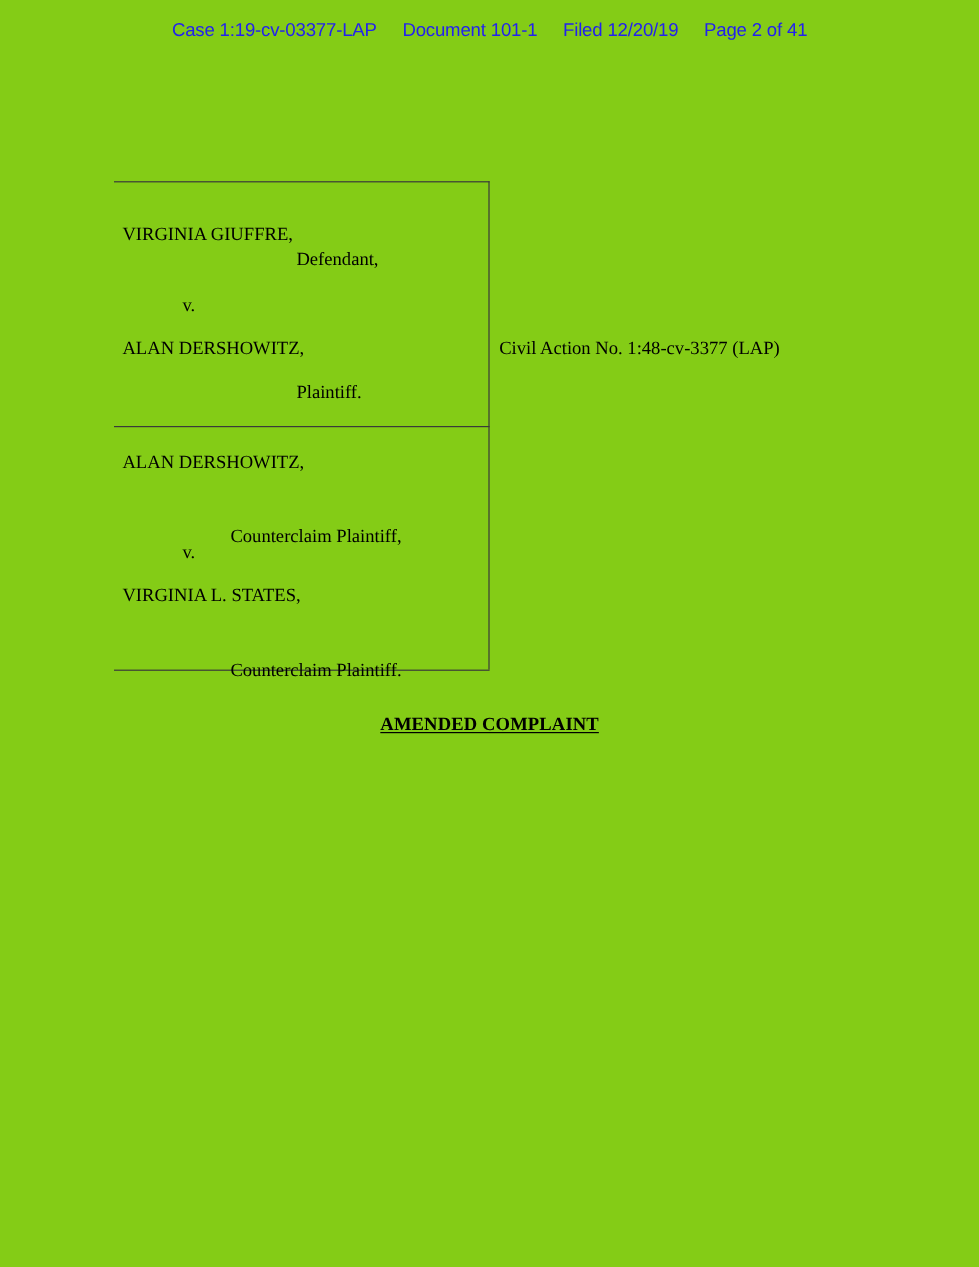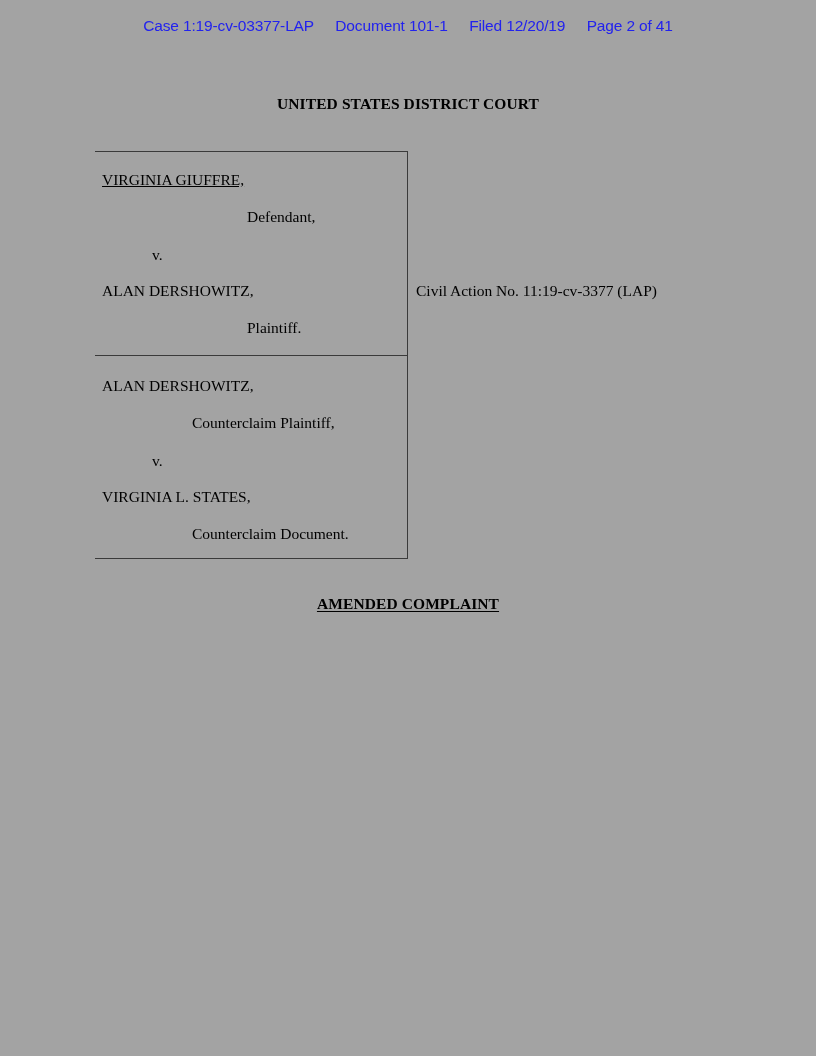--- a/index.html
+++ b/index.html
@@ -16,21 +16,21 @@
     font-family: "Liberation Serif", "DejaVu Serif", serif;
     color: #000000;
     -webkit-font-smoothing: antialiased;
   }
 
   .page {
     position: absolute;
     inset: 0;
     width: 816px;
     height: 1056px;
-    background: #a3a3a3;
+    background: #84cc16;
   }
 
   
   .ecf-stamp {
     position: absolute;
     left: 0;
     top: 17px;
     width: 816px;
     text-align: center;
     font-family: "Liberation Sans", "DejaVu Sans", sans-serif;
@@ -91,24 +91,24 @@
 
   .party-line {
     position: absolute;
     font-size: 15.5px;
     line-height: 18px;
     white-space: nowrap;
   }
   .p-name   { left: 7px; }
   .p-role   { left: 152px; }
   .p-vee    { left: 57px; }
-  .p-role-wide { left: 97px; }
+  .p-role-wide { left: 97px; margin-top: 25px; }
 
   
-  .u-r1 { top: 20px; text-decoration: underline; }
+  .u-r1 { top: 36px; }
   .u-r2 { top: 57px; }
   .u-r3 { top: 95px; }
   .u-r4 { top: 131px; }
   .u-r5 { top: 168px; }
 
   
   .l-r1 { top: 22px; }
   .l-r2 { top: 59px; }
   .l-r3 { top: 97px; }
   .l-r4 { top: 133px; }
@@ -149,21 +149,20 @@
     <span class="seg">Case 1:19-cv-03377-LAP</span>
     <span class="ecf-gap"></span>
     <span class="seg">Document 101-1</span>
     <span class="ecf-gap"></span>
     <span class="seg">Filed 12/20/19</span>
     <span class="ecf-gap"></span>
     <span class="seg">Page 2 of 41</span>
   </div>
 
   <div class="court-header">
-    <span class="line">UNITED STATES DISTRICT COURT</span>
   </div>
 
   <div class="caption">
 
     <div class="rule rule-top"></div>
     <div class="rule rule-mid"></div>
     <div class="rule rule-bottom"></div>
     <div class="vrule"></div>
 
     <div class="cap-part cap-upper">
@@ -172,23 +171,23 @@
       <div class="party-line p-vee u-r3">v.</div>
       <div class="party-line p-name u-r4">ALAN DERSHOWITZ,</div>
       <div class="party-line p-role u-r5">Plaintiff.</div>
     </div>
 
     <div class="cap-part cap-lower">
       <div class="party-line p-name l-r1">ALAN DERSHOWITZ,</div>
       <div class="party-line p-role-wide l-r2">Counterclaim Plaintiff,</div>
       <div class="party-line p-vee l-r3">v.</div>
       <div class="party-line p-name l-r4">VIRGINIA L. STATES,</div>
-      <div class="party-line p-role-wide l-r5">Counterclaim Document.</div>
+      <div class="party-line p-role-wide l-r5">Counterclaim Plaintiff.</div>
     </div>
   </div>
 
-  <div class="civil-action">Civil Action No. 11:19-cv-3377 (LAP)</div>
+  <div class="civil-action">Civil Action No. 1:48-cv-3377 (LAP)</div>
 
   <div class="doc-title">
     <span>AMENDED COMPLAINT</span>
   </div>
 
 </div>
 
 </body></html>

